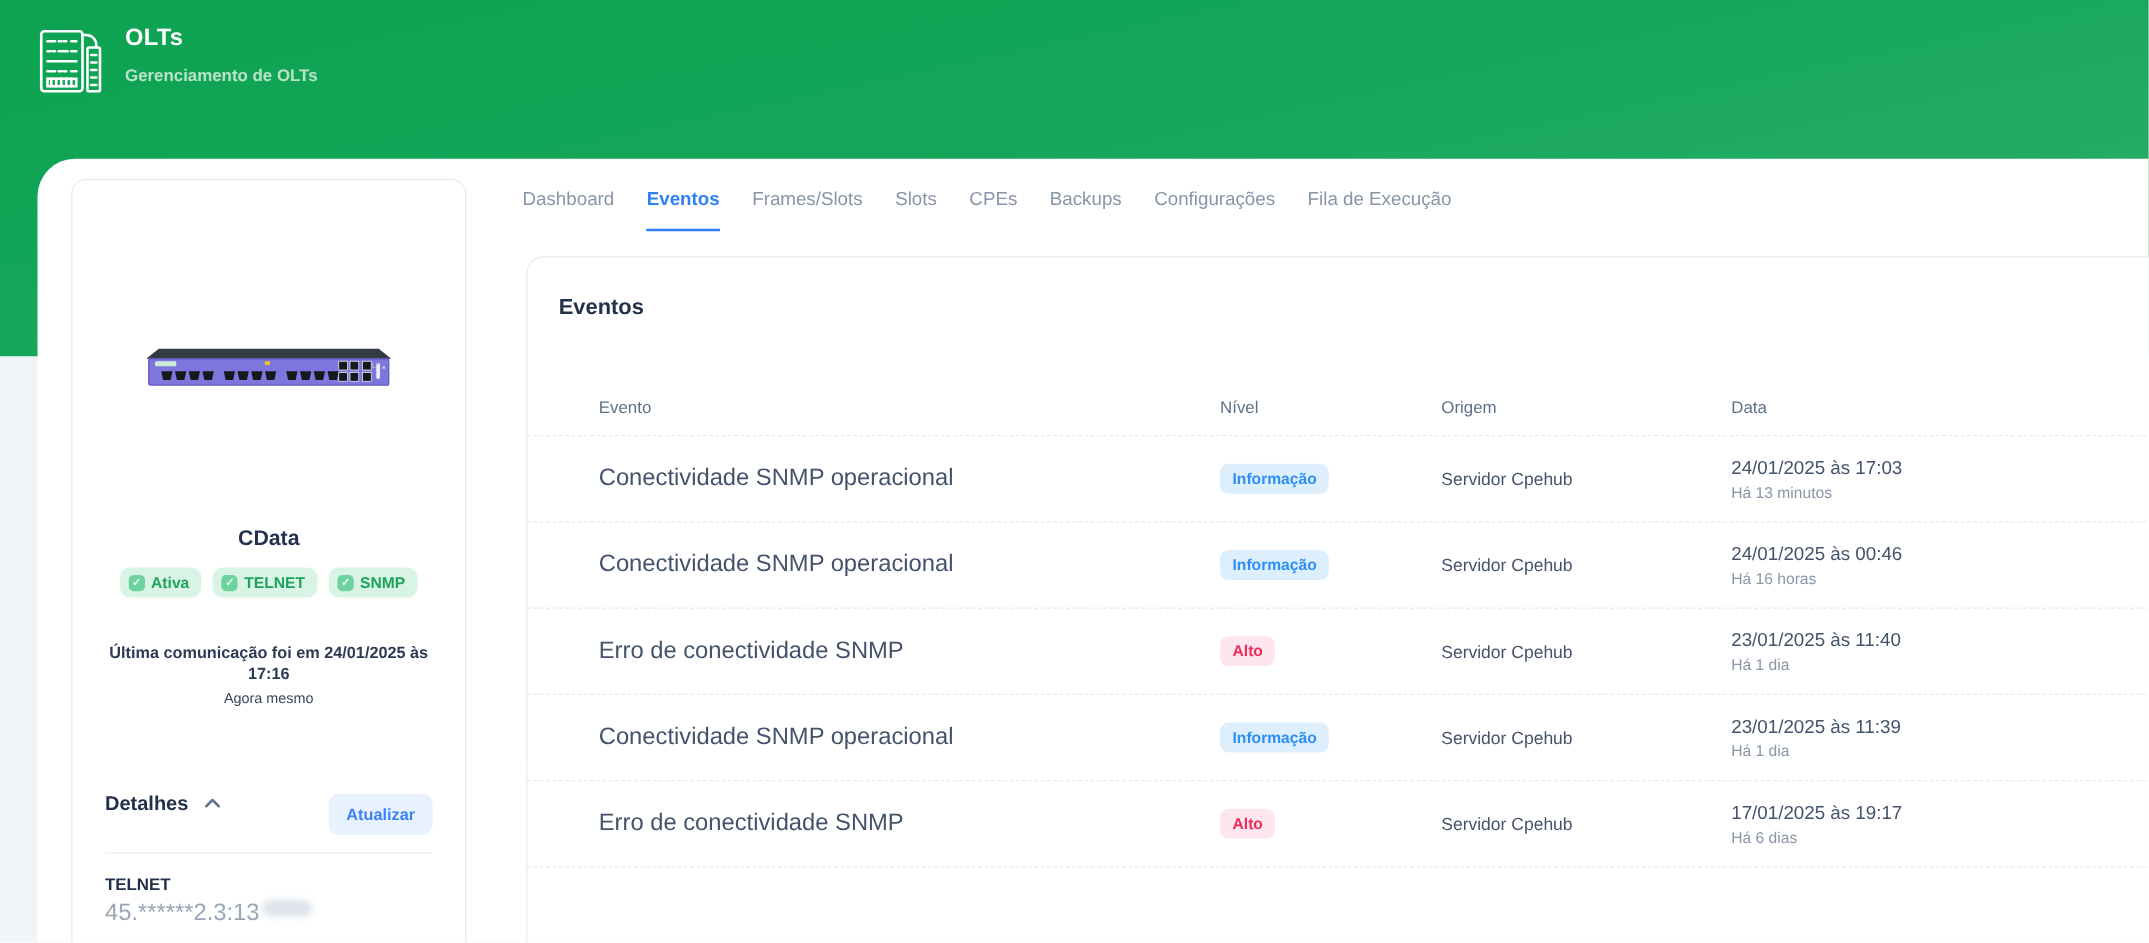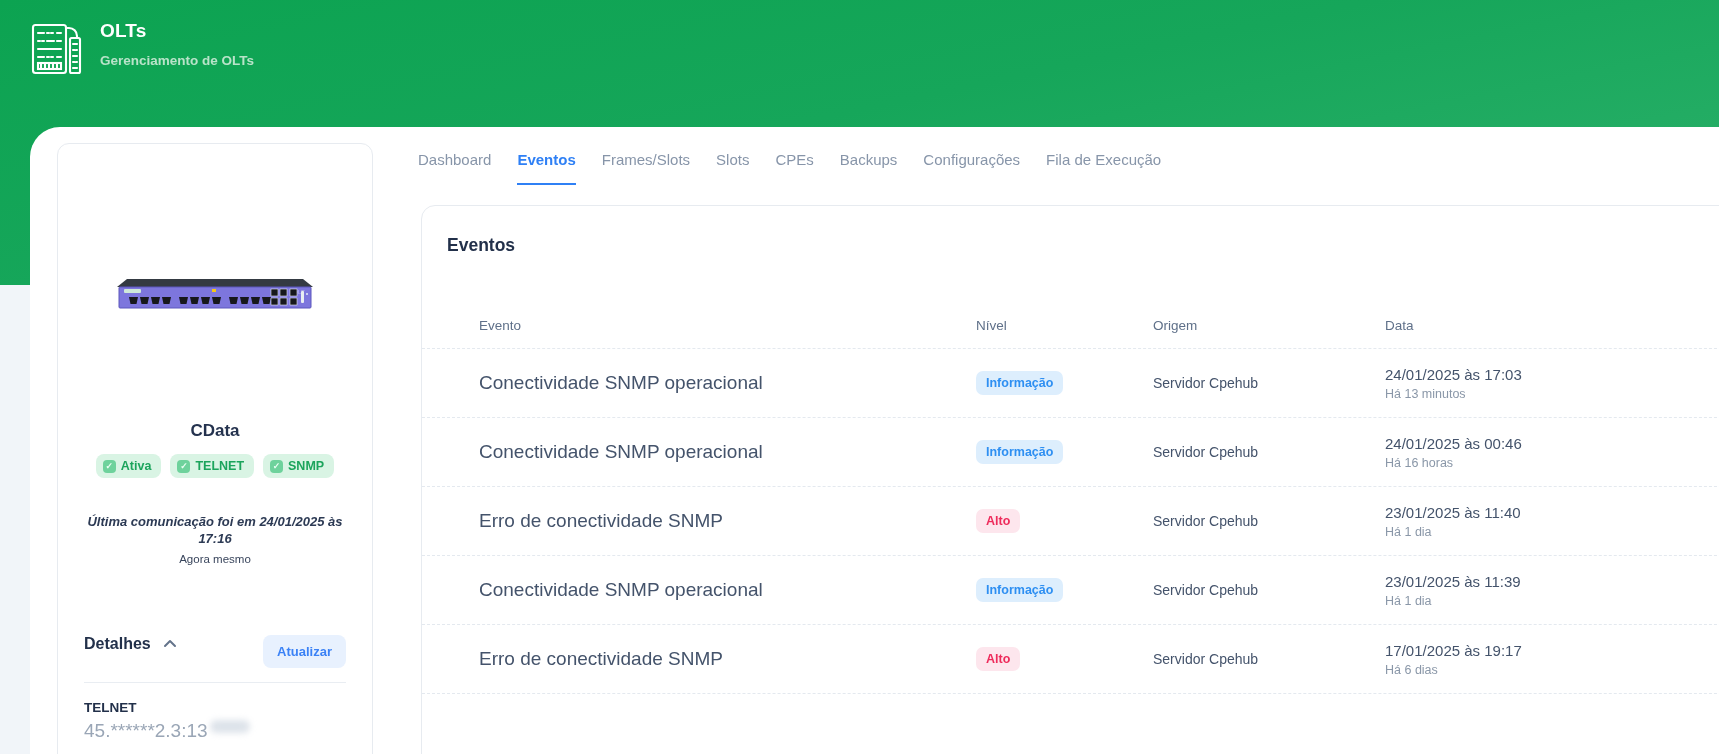--- a/index.html
+++ b/index.html
@@ -40,21 +40,21 @@
     display:inline-flex; align-items:center; gap:5px;
     background:#d9f4e4; color:#1ca45c;
     font-size:12.5px; font-weight:700;
     padding:5px 10px 5px 7px; border-radius:8px;
   }
   .gbadge .check-ic {
     width:13px; height:13px; border-radius:4px; background:#6ed29c;
     color:#eafff3; font-size:9px; line-height:13px; text-align:center; font-weight:700;
   }
   .last-comm { margin:35px auto 0; max-width:268px; text-align:center;
-    font-size:13px; font-weight:600; color:#2c3a54; line-height:17px;font-style:italic; }
+    font-size:13px; font-weight:600; color:#2c3a54; line-height:17px; }
   .last-comm-rel { margin-top:6px; text-align:center; font-size:11.5px; color:#3b4burn;
     color:#39455c; }
   .details-row { margin-top:70px; display:flex; align-items:flex-start; }
   .details-title { font-size:16px; font-weight:700; color:#22304a; }
   .chevron-up { margin-left:12px; width:14px; height:10px; cursor:pointer; }
   .update-btn {
     margin-left:auto; background:#e8f1fe; color:#3b82f6;
     font-size:13px; font-weight:600; font-family:"Liberation Sans",sans-serif;
     border:none; border-radius:8px; padding:9px 14px; cursor:pointer;
   }

